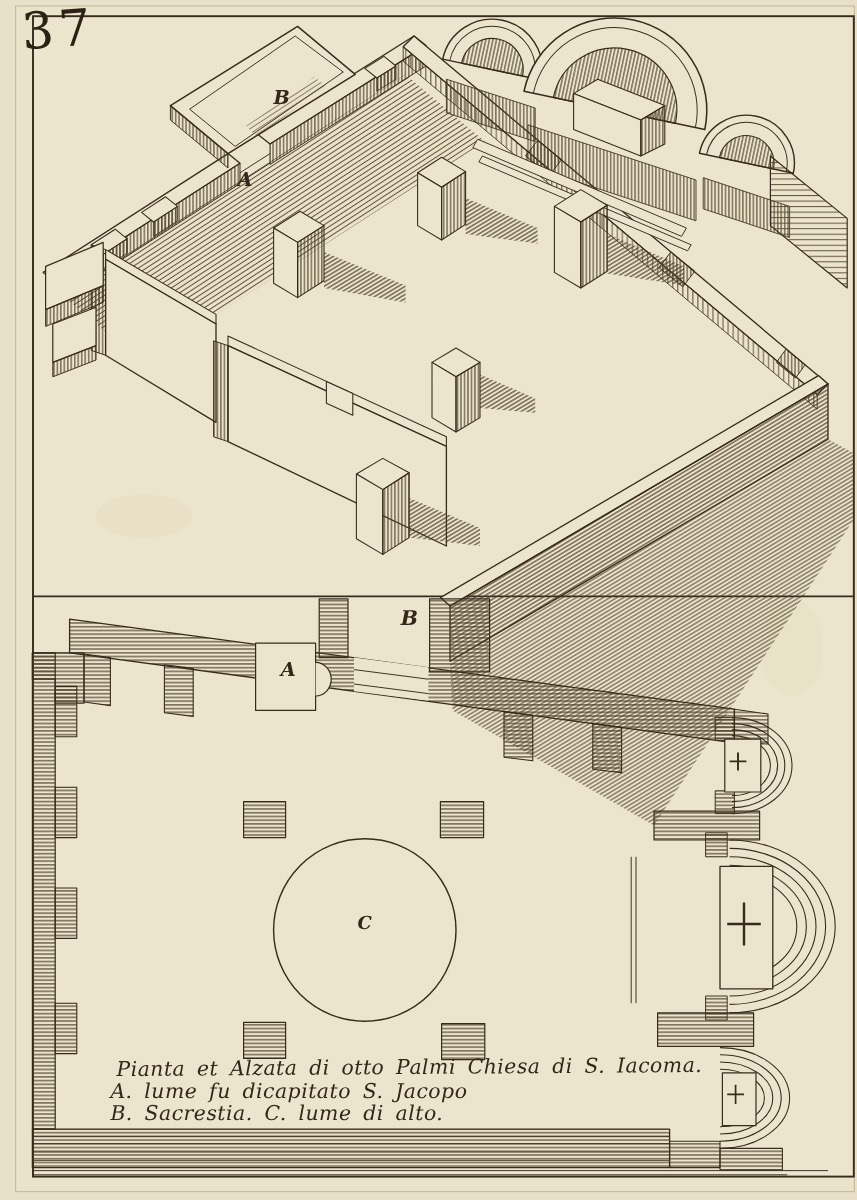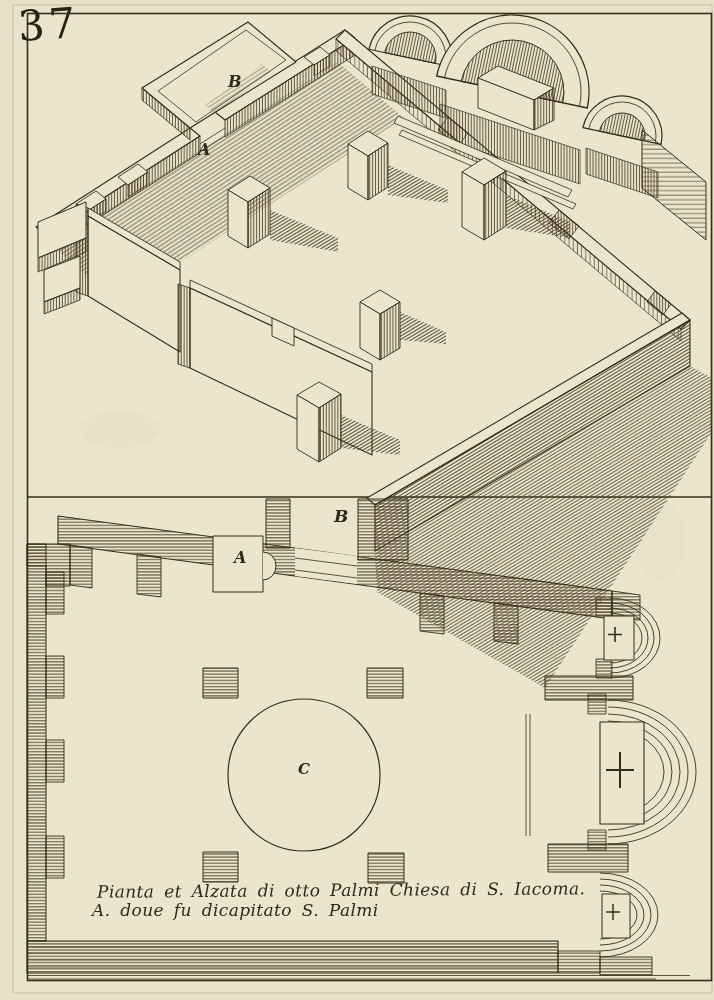--- a/index.html
+++ b/index.html
@@ -263,15 +263,16 @@
   </g>
 </svg>
 
 <div class="txt" id="plate-number">37</div>
 <div class="txt lbl" id="elev-label-b">B</div>
 <div class="txt lbl" id="elev-label-a">A</div>
 <div class="txt lbl" id="plan-label-b">B</div>
 <div class="txt lbl" id="plan-label-a">A</div>
 <div class="txt lbl" id="plan-label-c">C</div>
 <div class="txt cap" id="caption-1">Pianta et Alzata di otto Palmi Chiesa di S. Iacoma.</div>
-<div class="txt cap" id="caption-2">A. doue fu dicapitato S. Palmi</div>
+<div class="txt cap" id="caption-2">A. lume fu dicapitato S. Jacopo</div>
+<div class="txt cap" id="caption-3">B. Sacrestia. C. lume di alto.</div>
 
 </div>
 
 </body></html>

